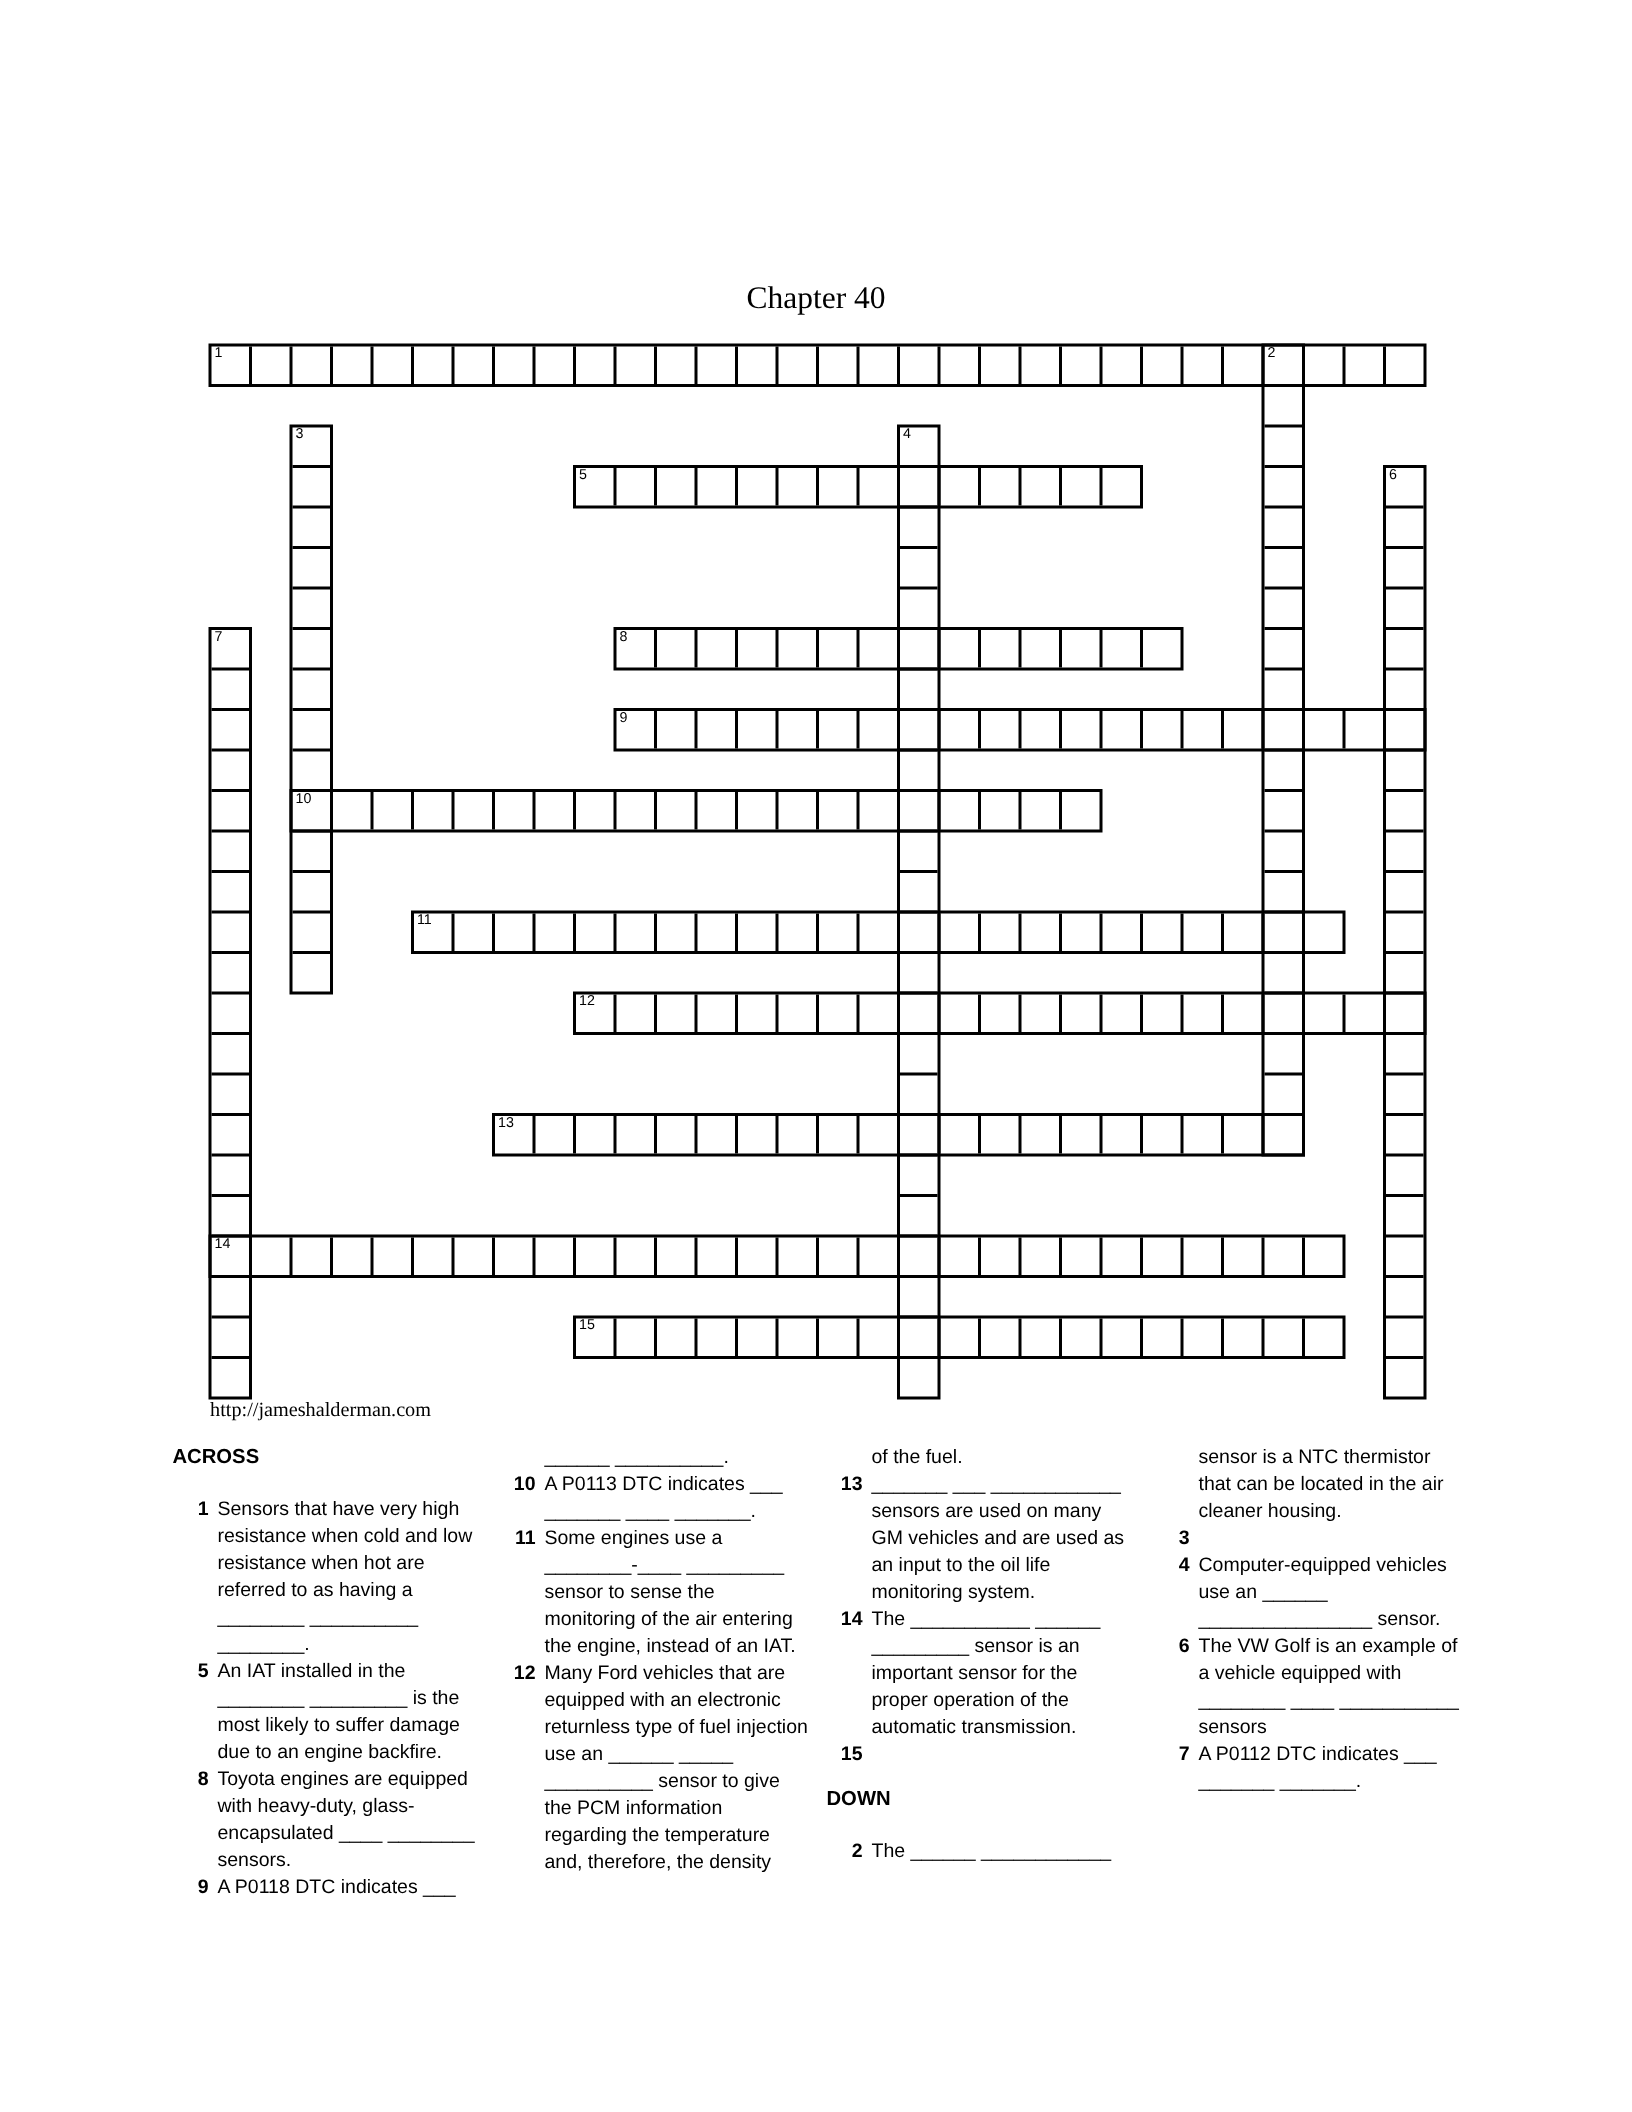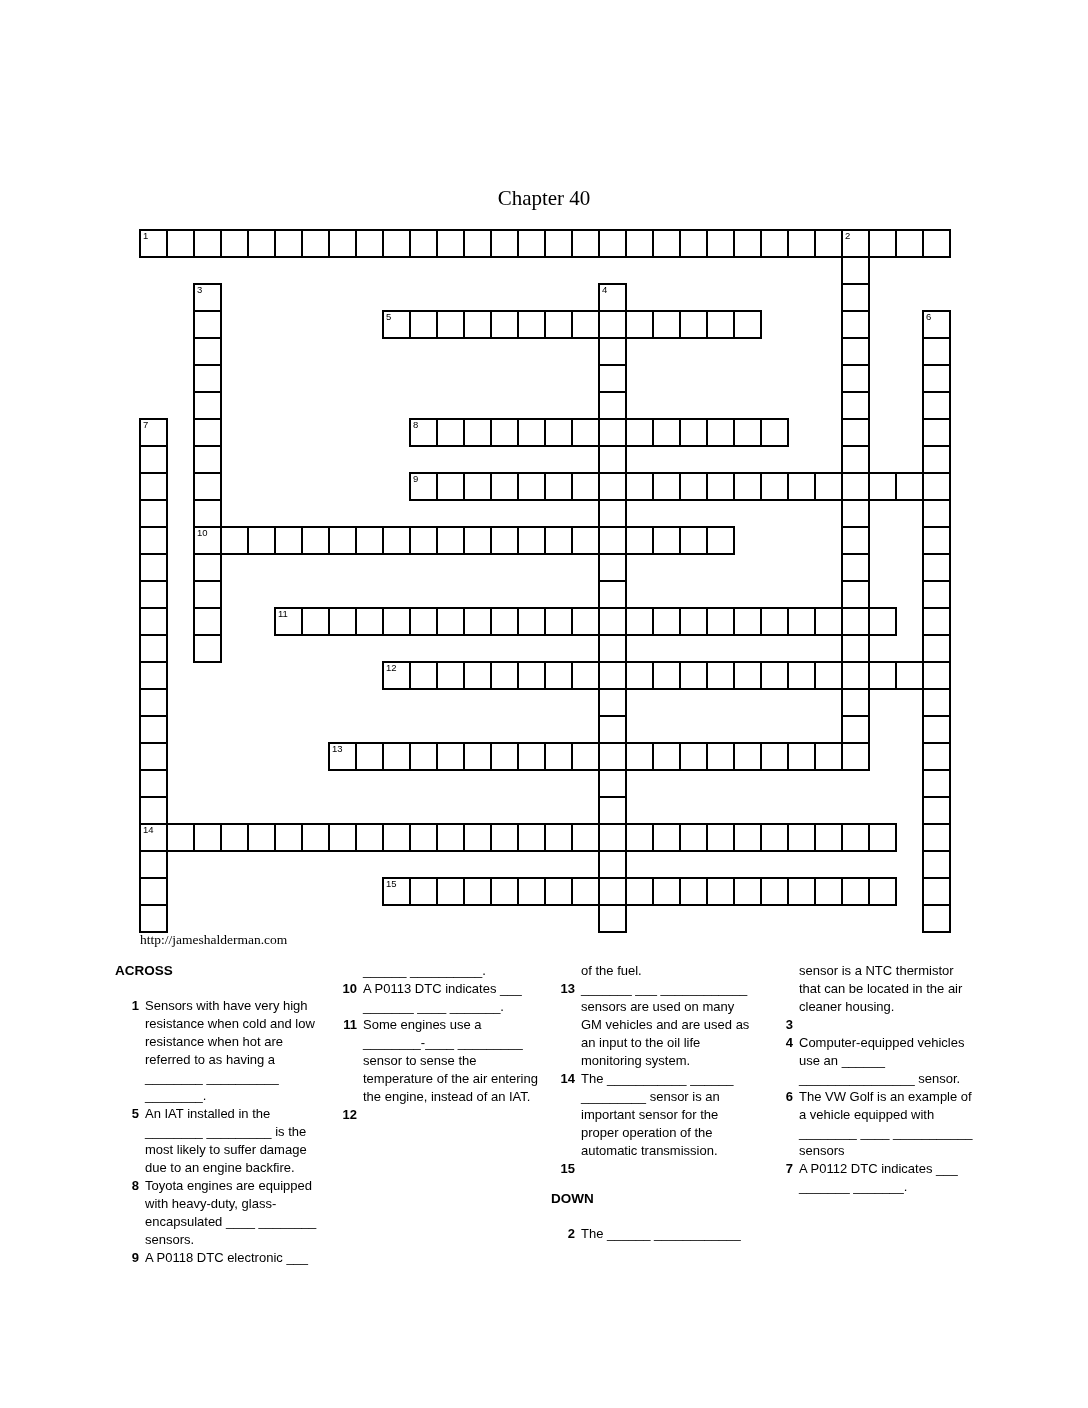--- a/index.html
+++ b/index.html
@@ -372,50 +372,51 @@
       </div>
     </div>
 
   <a class="source" href="#">http://jameshalderman.com</a>
 
   <div id="clues">
       <div class="cluecol" style="left: 115px;">
         <div class="section-header">ACROSS</div>
         <div class="clue">
           <span class="num">1</span>
-          <span class="txt">Sensors with have very high resistance when cold and low resistance when hot are referred to as having a ________ __________ ________.</span>
+          <span class="txt">Sensors that have very high resistance when cold and low resistance when hot are referred to as having a ________ __________ ________.</span>
         </div>
         <div class="clue">
           <span class="num">5</span>
           <span class="txt">An IAT installed in the ________ _________ is the most likely to suffer damage due to an engine backfire.</span>
         </div>
         <div class="clue">
           <span class="num">8</span>
           <span class="txt">Toyota engines are equipped with heavy-duty, glass-encapsulated ____ ________ sensors.</span>
         </div>
         <div class="clue">
           <span class="num">9</span>
-          <span class="txt">A P0118 DTC electronic ___</span>
+          <span class="txt">A P0118 DTC indicates ___</span>
         </div>
       </div>
       <div class="cluecol" style="left: 333px;">
         <div class="clue">
           <span class="num"></span>
           <span class="txt">______ __________.</span>
         </div>
         <div class="clue">
           <span class="num">10</span>
           <span class="txt">A P0113 DTC indicates ___ _______ ____ _______.</span>
         </div>
         <div class="clue">
           <span class="num">11</span>
-          <span class="txt">Some engines use a ________-____ _________ sensor to sense the temperature of the air entering the engine, instead of an IAT.</span>
+          <span class="txt">Some engines use a ________-____ _________ sensor to sense the monitoring of the air entering the engine, instead of an IAT.</span>
         </div>
         <div class="clue">
           <span class="num">12</span>
+          <span class="txt">Many Ford vehicles that are equipped with an electronic returnless type of fuel injection use an ______ _____ __________ sensor to give the PCM information regarding the temperature and, therefore, the density</span>
         </div>
       </div>
       <div class="cluecol" style="left: 551px;">
         <div class="clue">
           <span class="num"></span>
           <span class="txt">of the fuel.</span>
         </div>
         <div class="clue">
           <span class="num">13</span>
           <span class="txt">_______ ___ ____________ sensors are used on many GM vehicles and are used as an input to the oil life monitoring system.</span>

